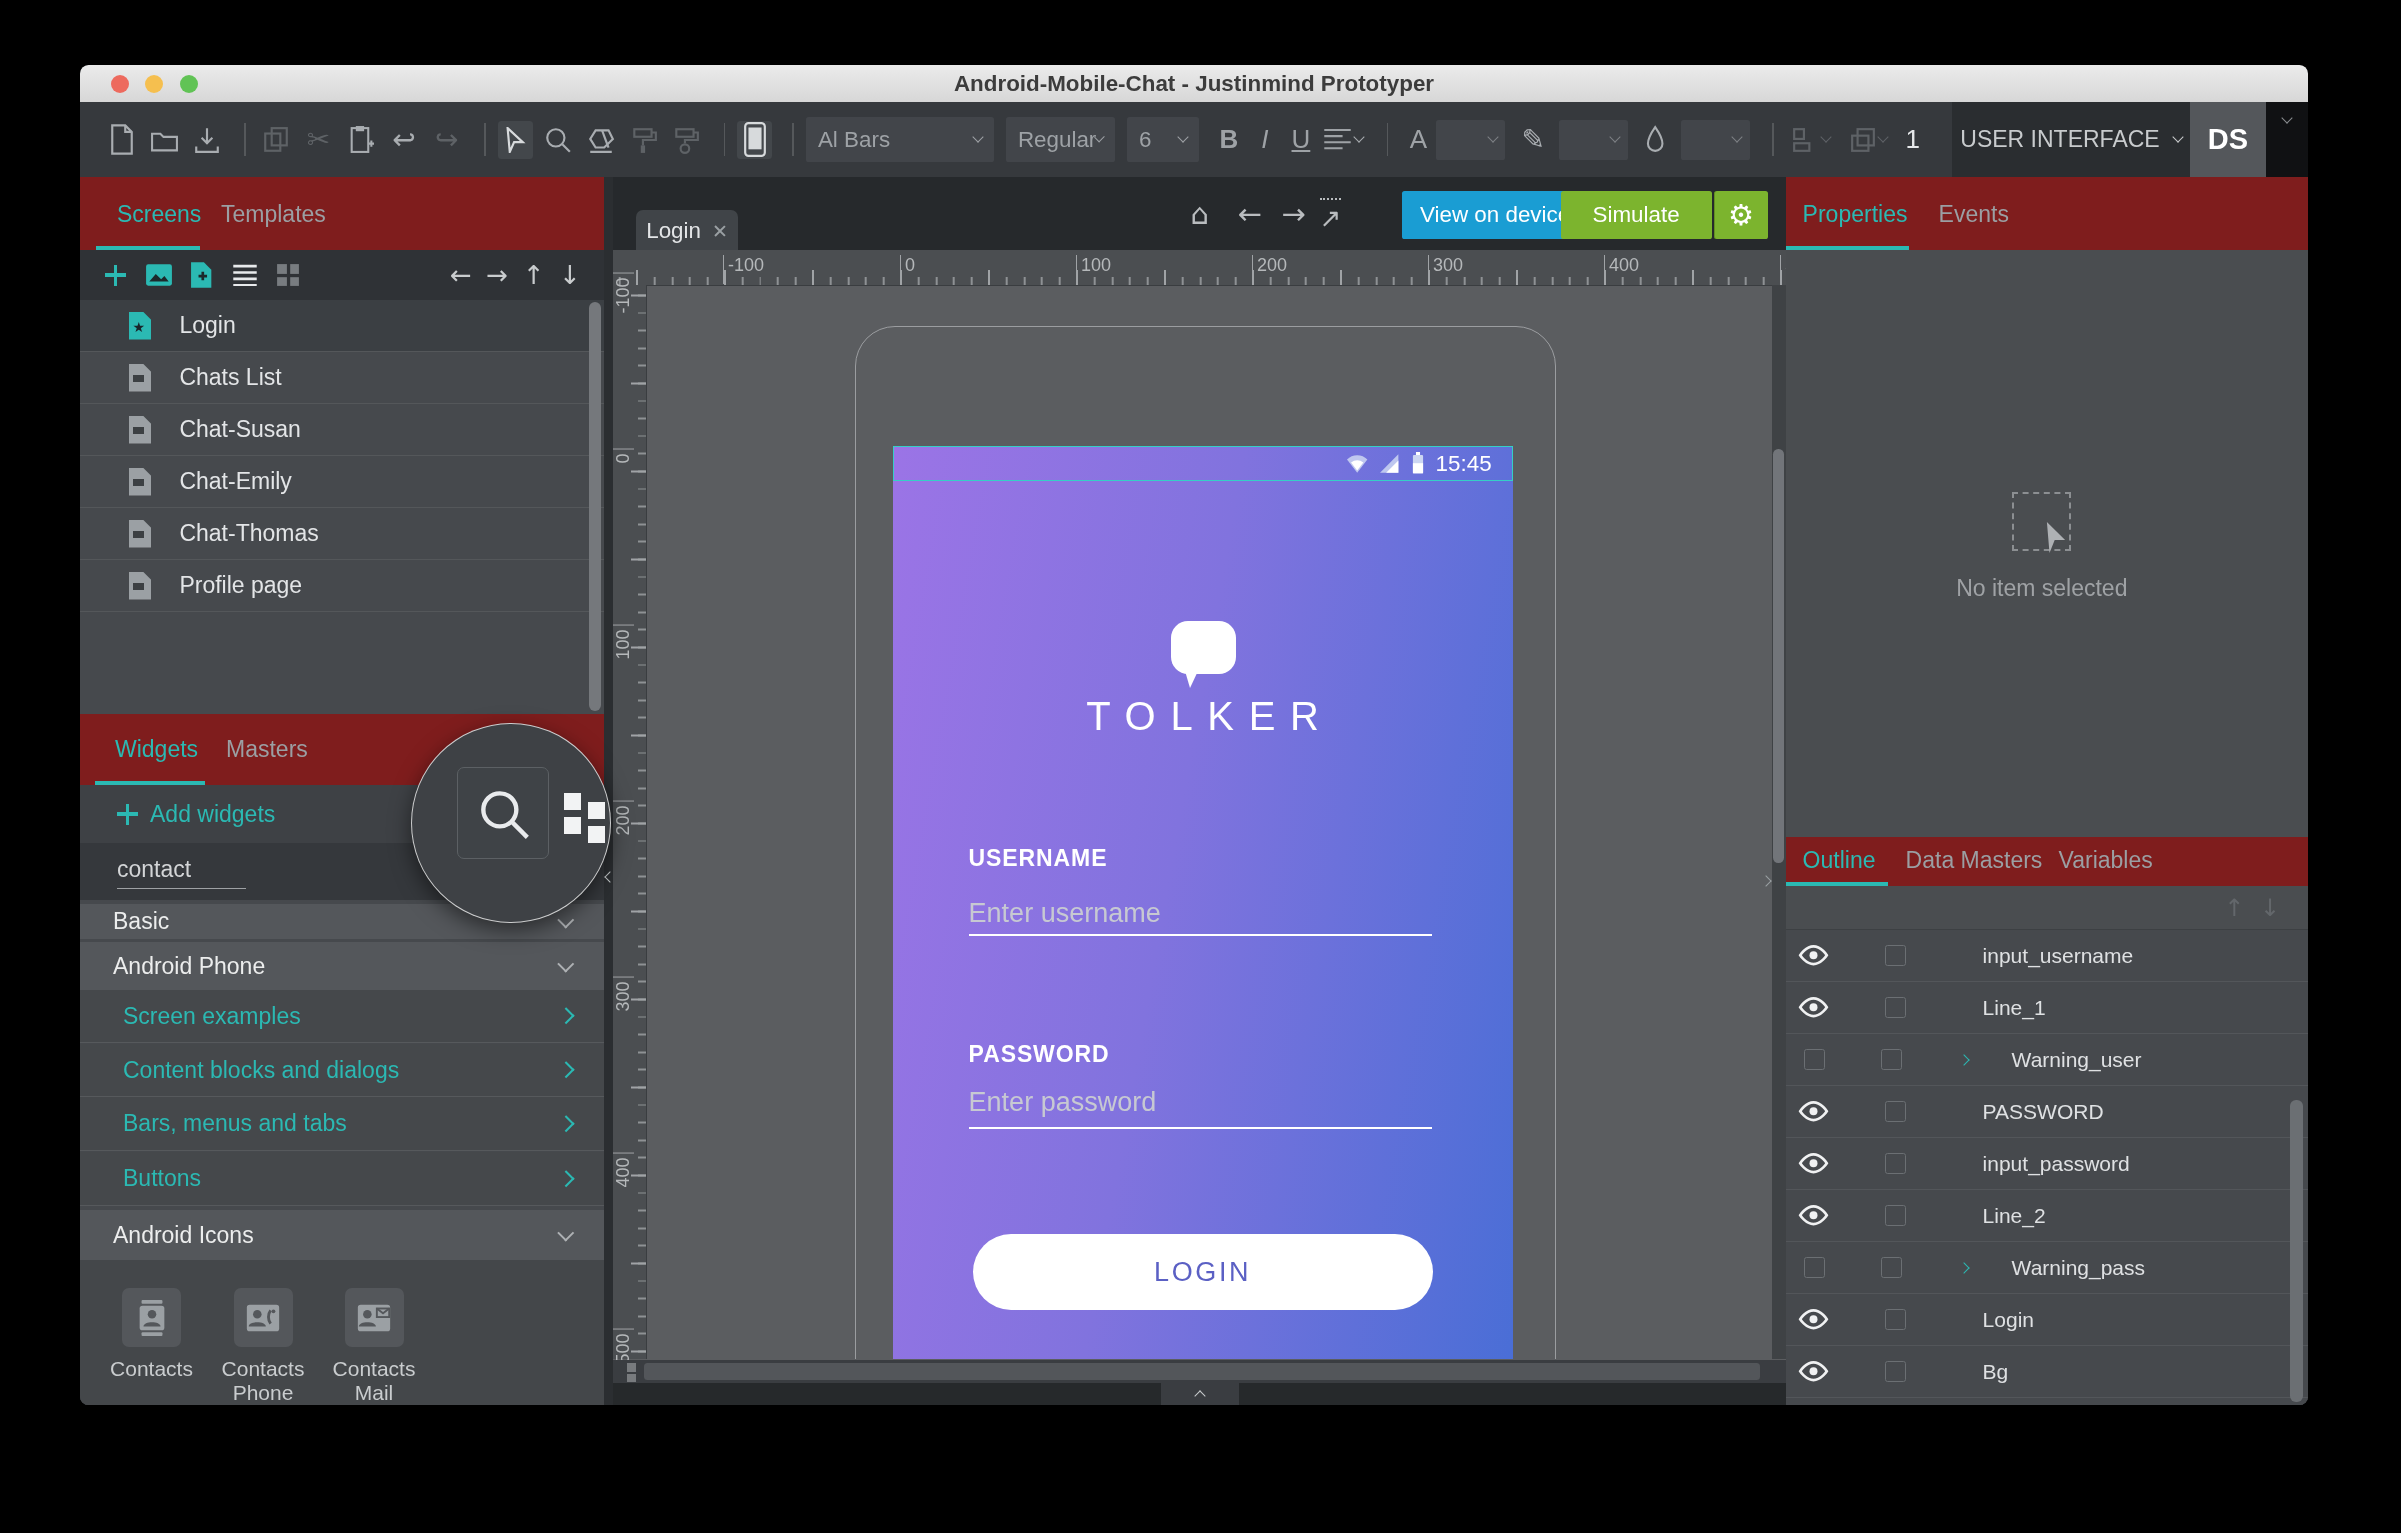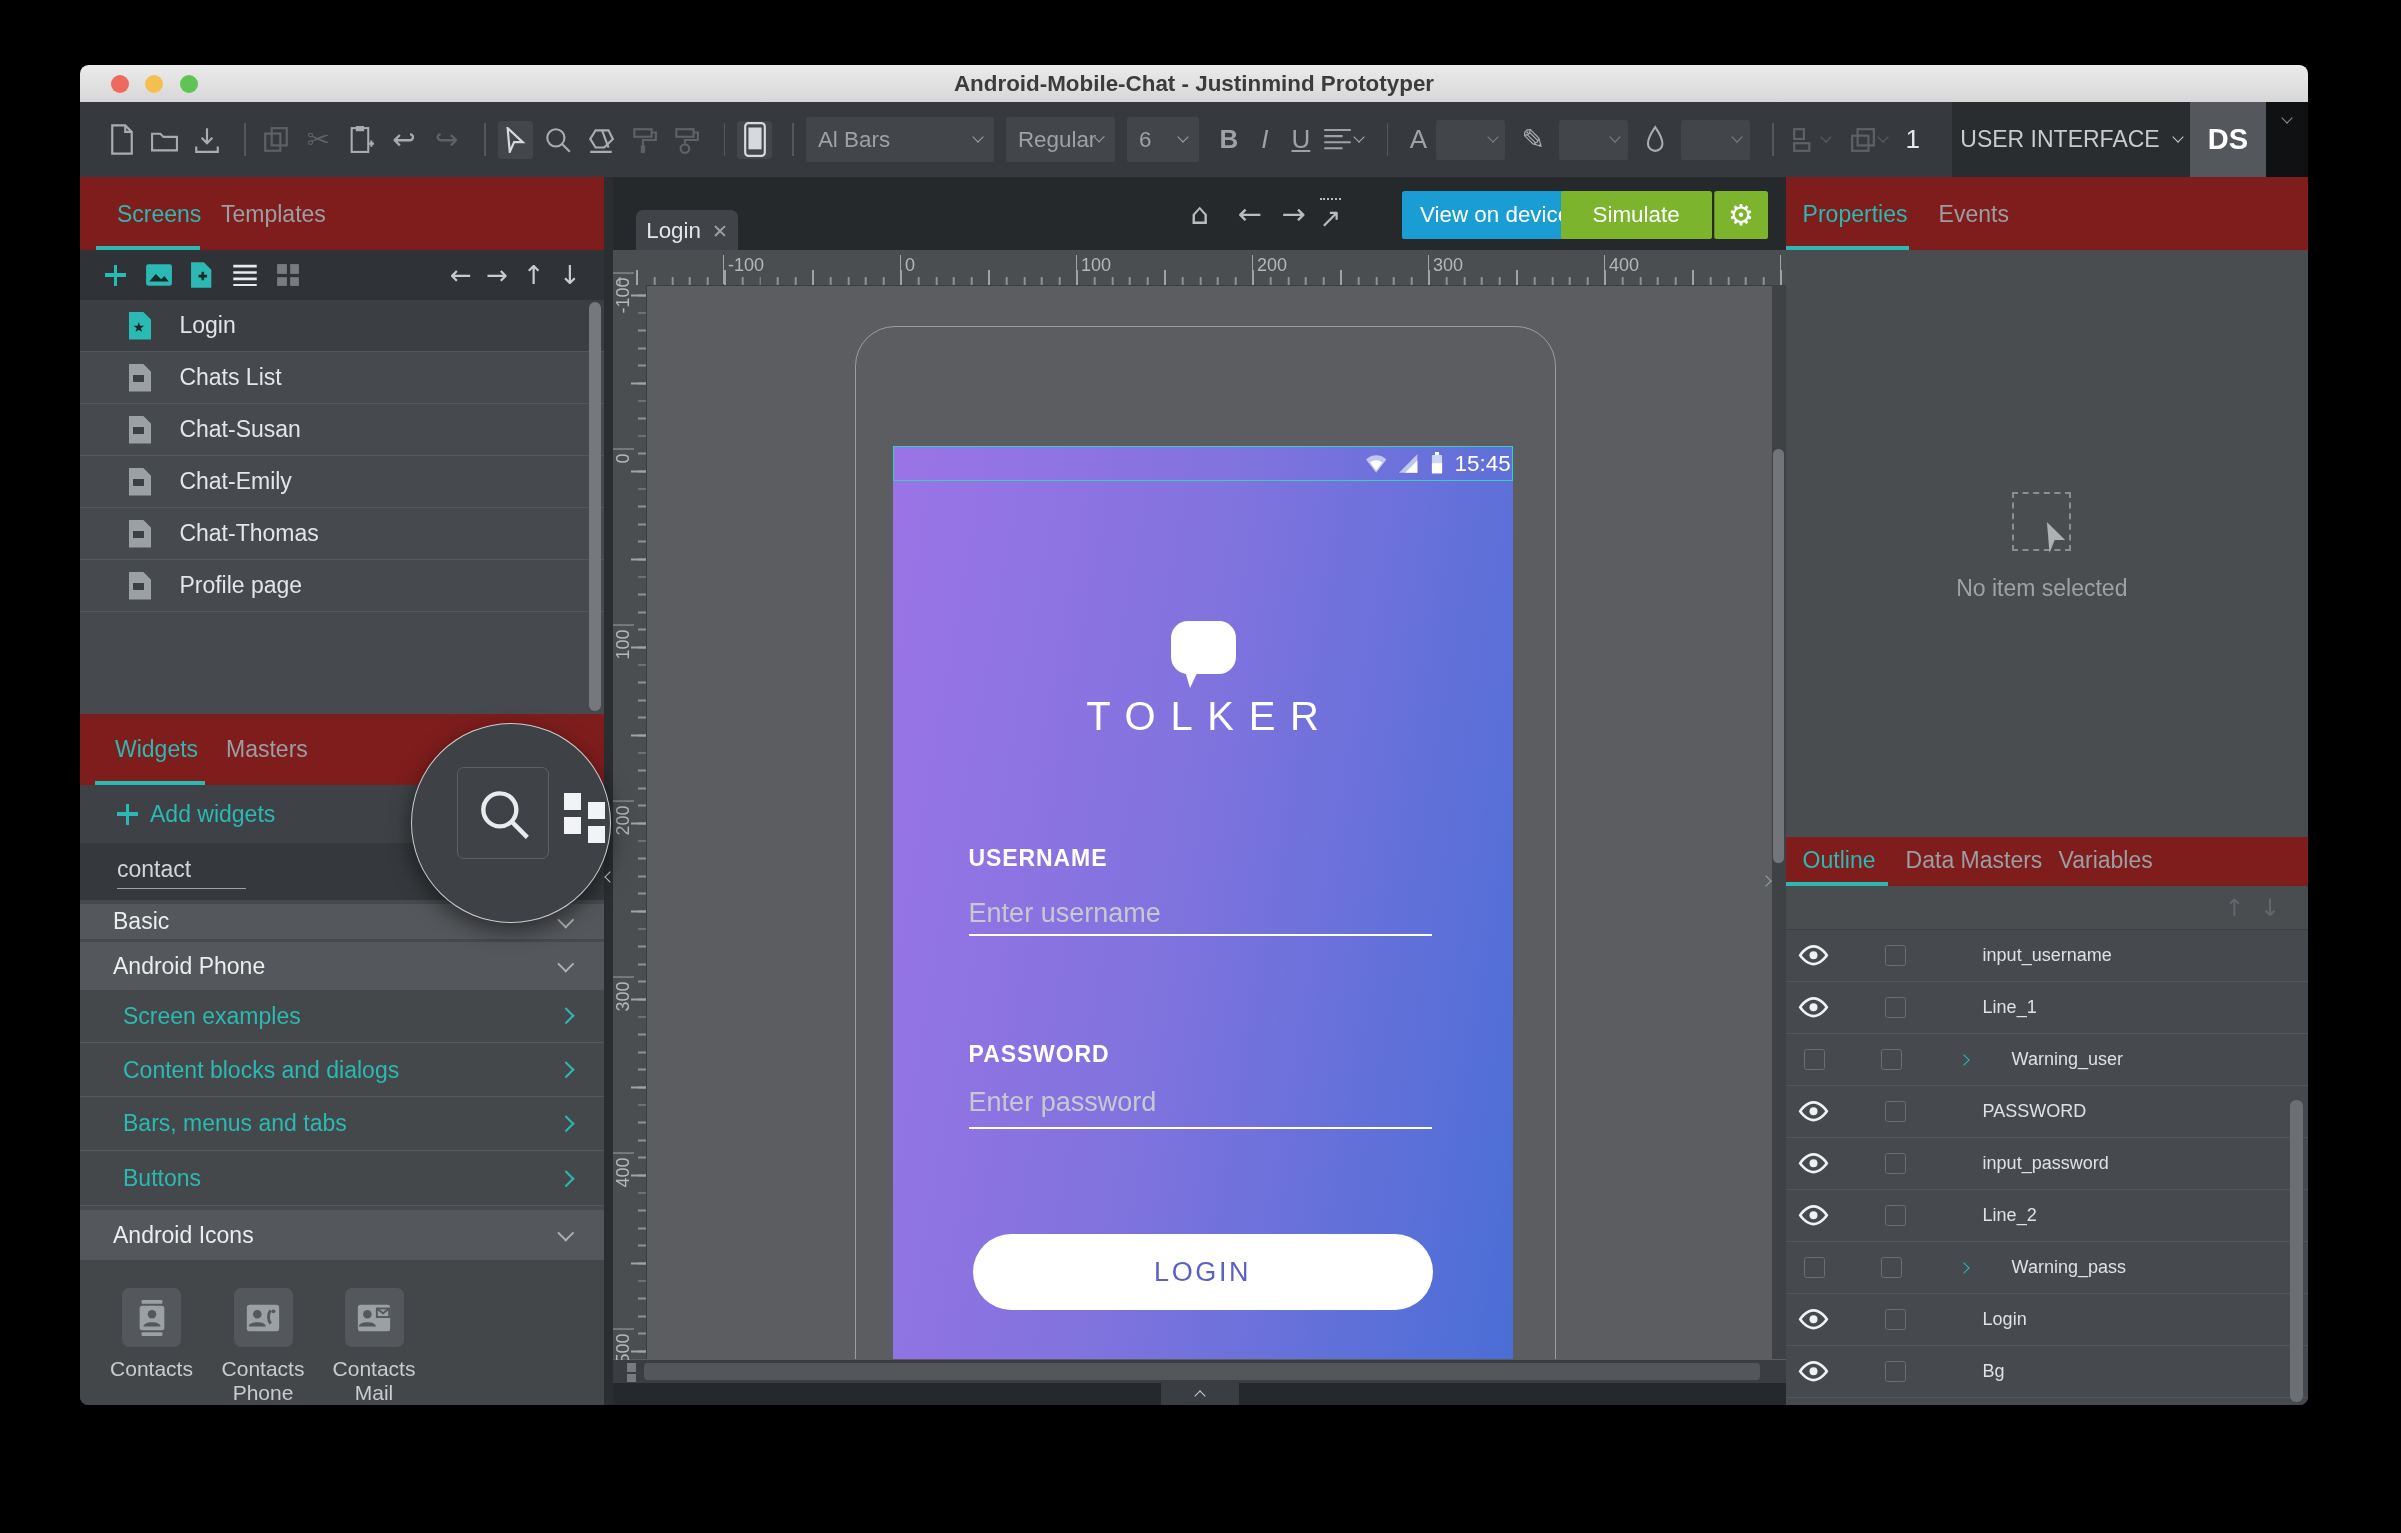--- a/index.html
+++ b/index.html
@@ -150,21 +150,21 @@
   .vr-lbl{position:absolute;left:0.9px;color:#b5b8ba;font-size:18px;writing-mode:vertical-rl;
           transform:rotate(180deg);border-bottom:1.7px solid #a0a3a6;padding-bottom:3.5px;}
 
   .cv-body{position:absolute;left:33px;top:108px;right:3.5px;bottom:46px;overflow:hidden;}
   .phone-outline{position:absolute;left:209px;top:41px;width:699px;height:1233px;
                  border:1.7px solid #9b9da0;border-radius:40px;}
   .phone-screen{position:absolute;left:247px;top:161px;width:620px;height:913px;
                 background:linear-gradient(100deg,#9b74e6 0%,#8173de 45%,#4a6ed6 100%);}
   .statusbar{position:absolute;left:0;top:0;right:0;height:35px;border:1.7px solid #35cfc6;
              box-sizing:border-box;display:flex;align-items:center;justify-content:flex-end;
-             padding-right:1px;gap:10.4px;}
+             padding-right:20px;gap:10.4px;}
   .sb-time{color:#fff;font-size:22.4px;}
   .logo-bubble{position:absolute;left:278px;top:175px;width:65px;height:53px;background:#fff;border-radius:17px;}
   .logo-bubble::after{content:"";position:absolute;left:14px;top:50px;width:0;height:0;
                       border-left:5.2px solid transparent;border-right:8.6px solid transparent;
                       border-top:17px solid #fff;}
   .logo-text{position:absolute;left:0;right:0;top:248px;text-align:center;color:#fff;
              font-size:40px;font-weight:300;letter-spacing:14.7px;text-indent:14.7px;}
   .fld-lbl{position:absolute;left:76px;color:#fff;font-size:23px;font-weight:bold;letter-spacing:0.9px;}
   .fld-ph{position:absolute;left:76px;color:#c7c9d2;font-size:27px;}
   .fld-line{position:absolute;left:76px;width:463px;height:1.7px;background:#fff;}
@@ -188,21 +188,21 @@
   .dash-sq{width:55px;height:55px;border:2.6px dashed #8c8f92;position:relative;}
   .dash-sq svg{position:absolute;left:29px;top:26px;}
   .empty-lbl{margin-top:24px;color:#9fa2a5;font-size:23px;}
   .rp-otabs{top:660px;height:49px;}
   .rp-otabs .tab-lbl{bottom:12px;}
   .rp-minibar{position:absolute;left:0;right:0;top:709px;height:44px;background:#4a4d50;
               border-bottom:1.7px solid #3d4043;display:flex;align-items:center;justify-content:flex-end;
               gap:15.5px;padding-right:28px;box-sizing:border-box;color:#63676b;font-size:24px;}
   .rp-list{position:absolute;left:0;right:0;top:753px;bottom:0;background:#46494d;}
   .o-row{height:52px;display:flex;align-items:center;padding-left:12px;box-sizing:border-box;
-         border-bottom:1.7px solid #53565a;font-size:18px;color:#dfe1e3;gap:44px;}
+         border-bottom:1.7px solid #53565a;font-size:21px;color:#dfe1e3;gap:44px;}
   .o-eye{width:31px;display:flex;justify-content:center;margin-right:12px;flex:none;}
   .o-chk{width:19px;height:19px;border:1.7px solid #6b6f73;border-radius:2.6px;margin-right:14px;flex:none;}
   .o-chk.first{margin-right:12px;margin-left:6px;}
   .o-exp{color:#2bb9b3;margin-right:10.4px;margin-left:1.7px;flex:none;}
   .o-lbl{margin-left:19px;}
   .o-lbl.shift{margin-left:0px;}
   .rp-scroll{position:absolute;right:5.2px;top:923px;width:13px;bottom:3.5px;background:#6b6f73;border-radius:6px;}
 </style>
 </head>
 <body>

